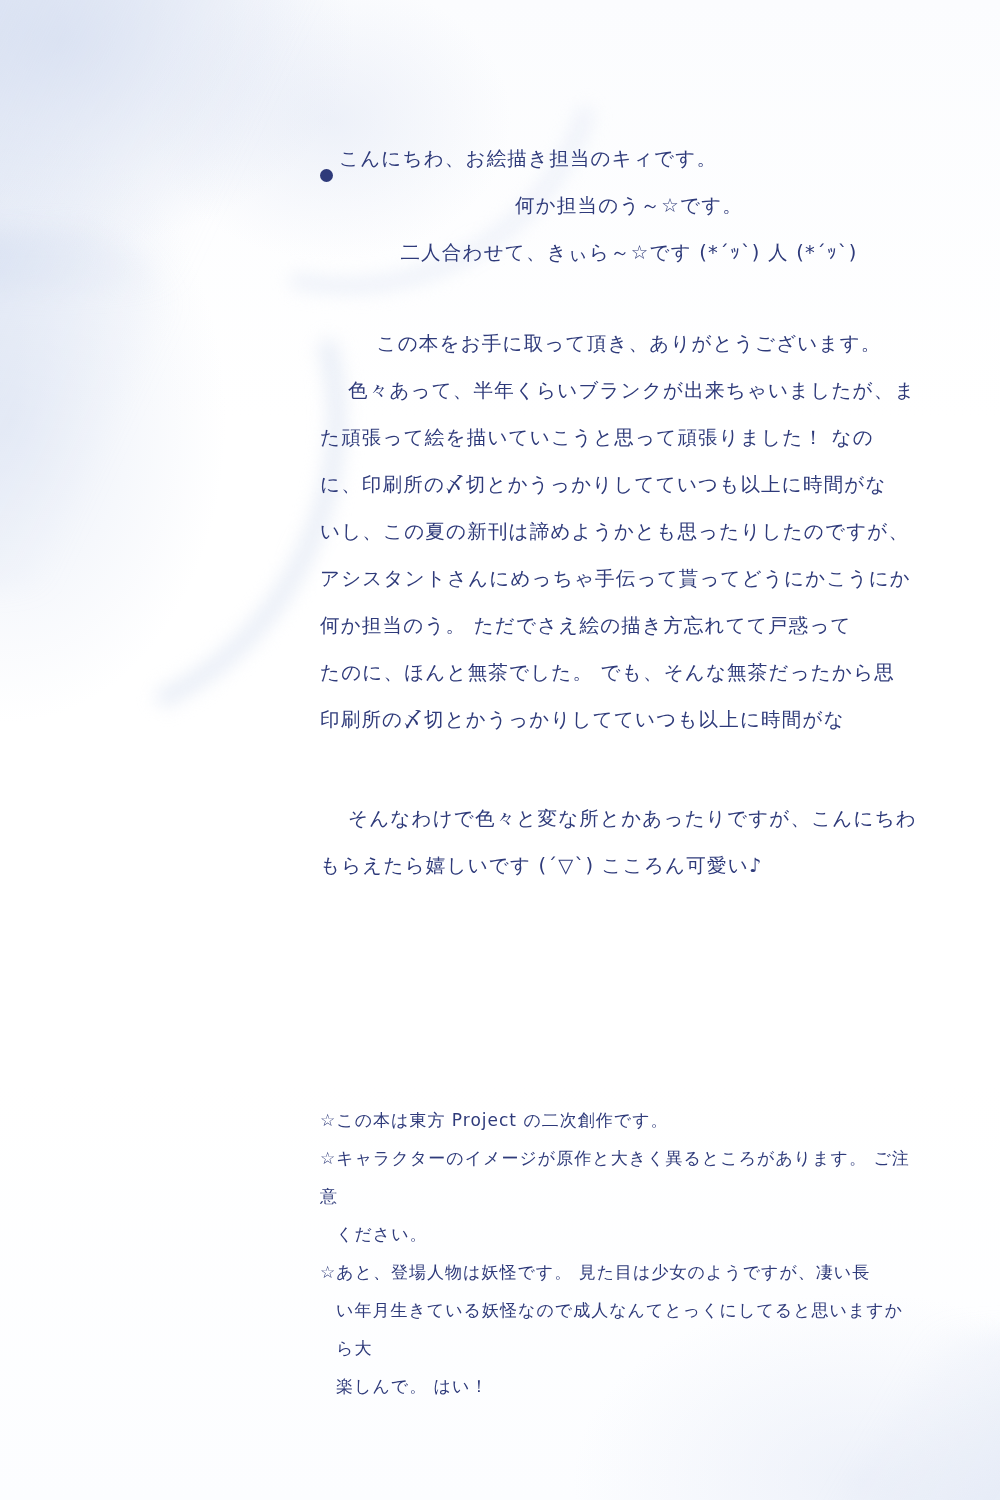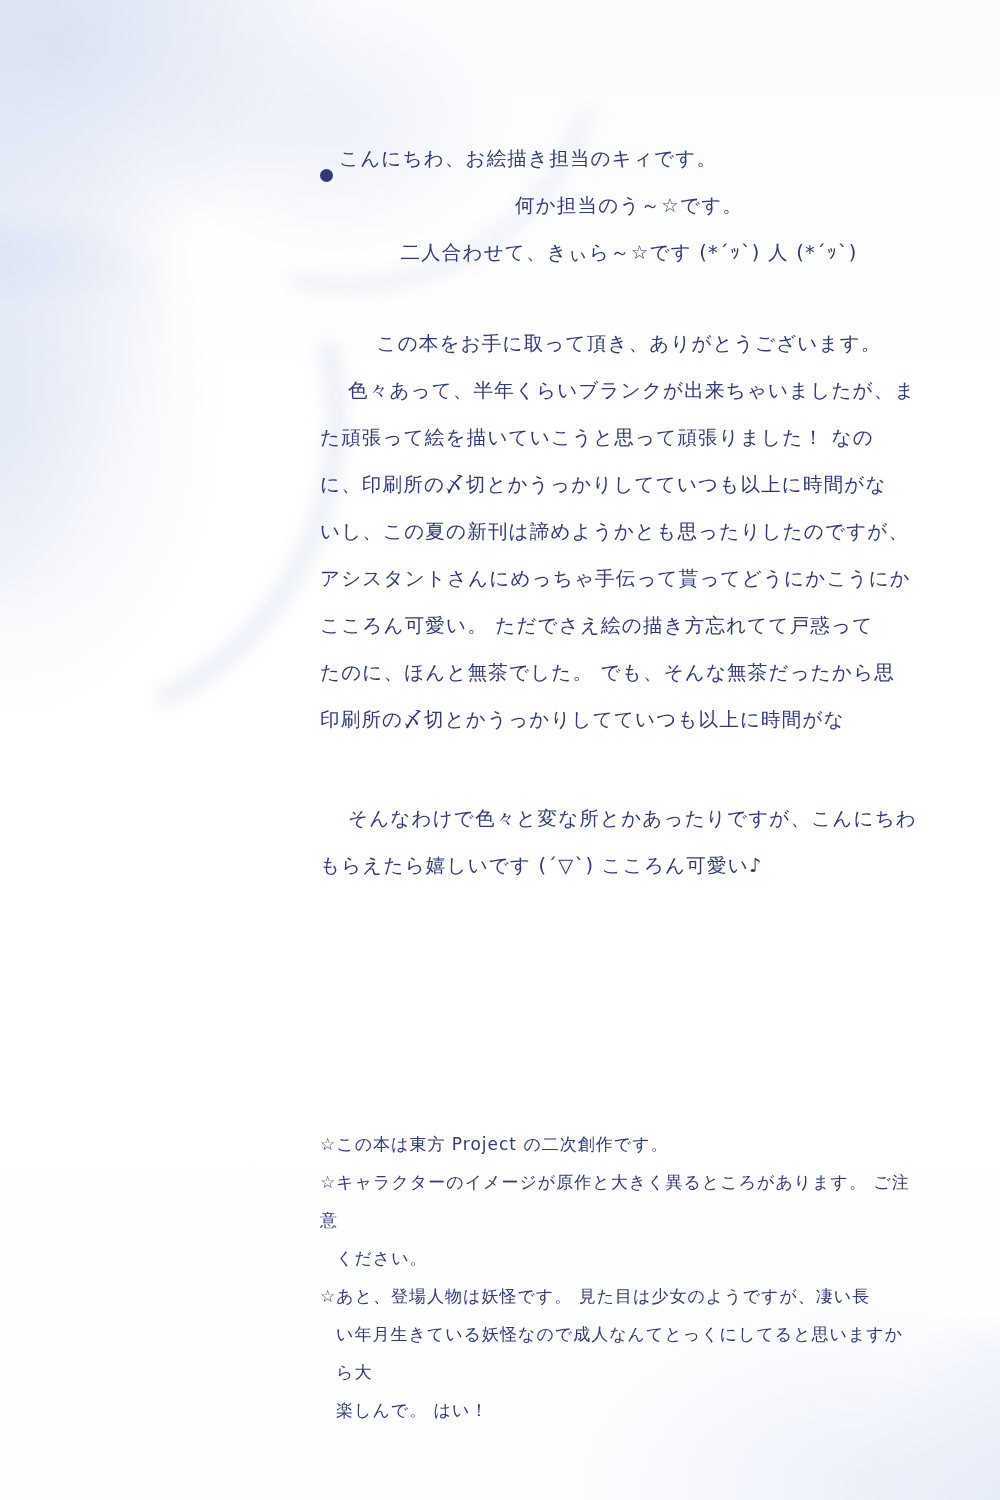--- a/index.html
+++ b/index.html
@@ -125,21 +125,21 @@
     border-radius: 50%;
     background: #2e3a7a;
     margin-top: 16px;
     flex: 0 0 auto;
   }
 
   
   .notes {
     position: absolute;
     left: 320px;
-    top: 1125px;
+    top: 1101px;
     width: 600px;
     color: #2e3a7a;
     font-size: 17px;
     line-height: 38px;
     letter-spacing: 1px;
   }
   .notes .note-line { white-space: pre-wrap; }
   .notes .cont { padding-left: 16px; }
 </style>
 </head>
@@ -171,21 +171,21 @@
 
       <div class="gap-md"></div>
 
       <div class="para">
         <div class="line indent-1">この本をお手に取って頂き、ありがとうございます。</div>
         <div class="line indent-2">色々あって、半年くらいブランクが出来ちゃいましたが、ま</div>
         <div class="line">た頑張って絵を描いていこうと思って頑張りました！ なの</div>
         <div class="line">に、印刷所の〆切とかうっかりしてていつも以上に時間がな</div>
         <div class="line">いし、この夏の新刊は諦めようかとも思ったりしたのですが、</div>
         <div class="line">アシスタントさんにめっちゃ手伝って貰ってどうにかこうにか</div>
-        <div class="line">こころん可愛い。 ただでさえ絵の描き方忘れてて戸惑って</div>
+        <div class="line">何か担当のう。 ただでさえ絵の描き方忘れてて戸惑って</div>
         <div class="line">たのに、ほんと無茶でした。 でも、そんな無茶だったから思</div>
         <div class="line">印刷所の〆切とかうっかりしてていつも以上に時間がな</div>
       </div>
 
       <div class="gap-lg"></div>
 
       <div class="para">
         <div class="line indent-2">そんなわけで色々と変な所とかあったりですが、こんにちわ</div>
         <div class="line">もらえたら嬉しいです (´▽`) こころん可愛い♪</div>
       </div>

